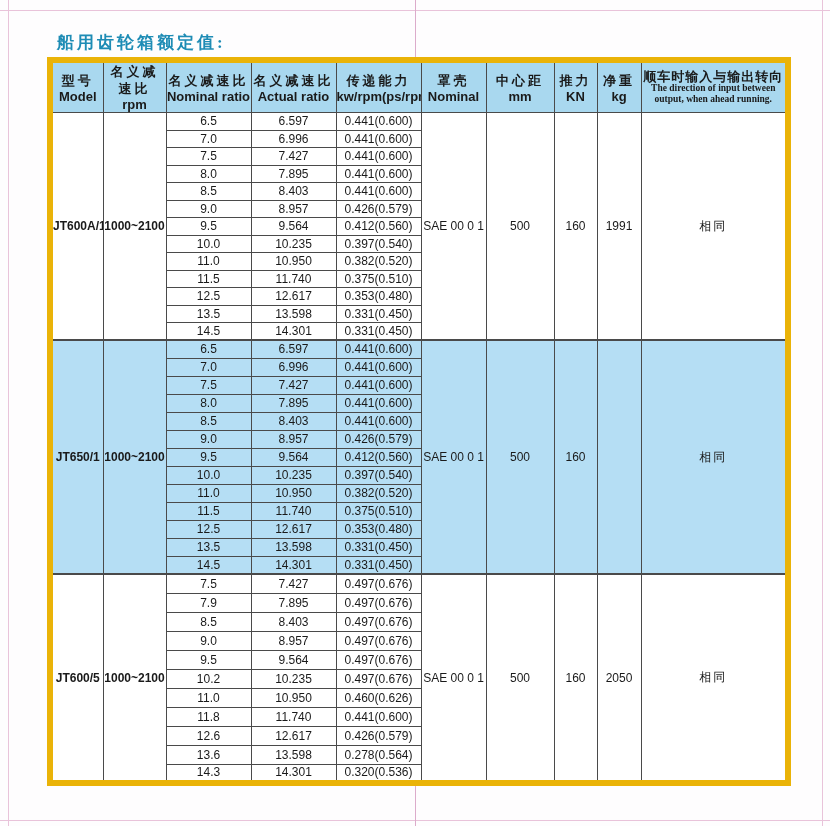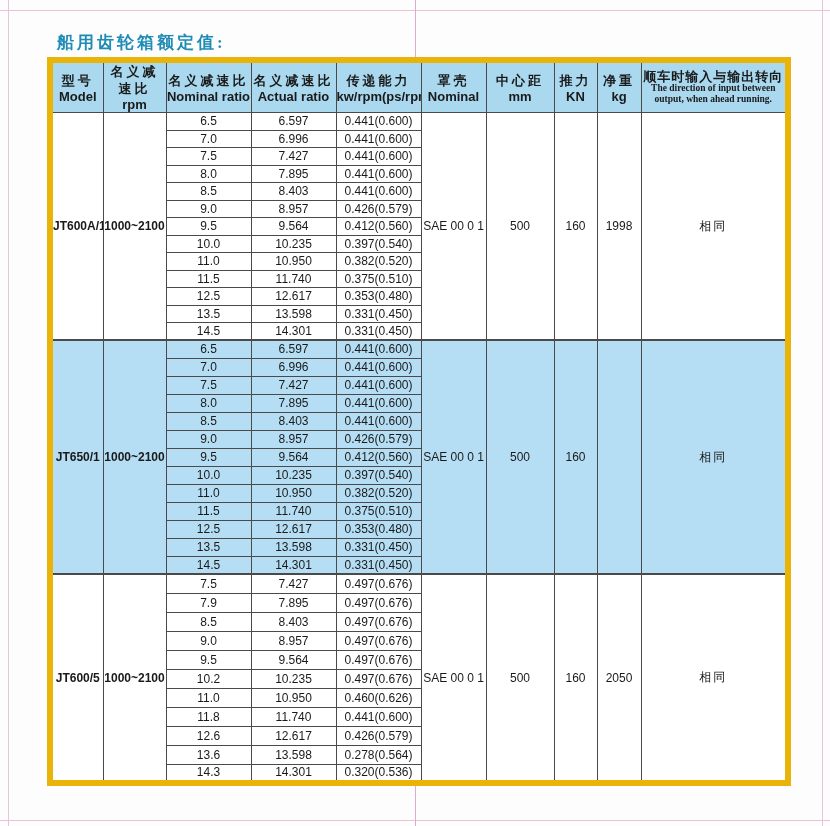--- a/index.html
+++ b/index.html
@@ -151,21 +151,21 @@
     <tbody id="table-body">
         <tr class="g0">
           <td rowspan="13" class="model-cell">JT600A/1</td>
           <td rowspan="13" class="rpm-cell">1000~2100</td>
           <td>6.5</td>
           <td>6.597</td>
           <td>0.441(0.600)</td>
           <td rowspan="13">SAE 00 0 1</td>
           <td rowspan="13">500</td>
           <td rowspan="13">160</td>
-          <td rowspan="13">1998</td>
+          <td rowspan="13">1991</td>
           <td rowspan="13" class="direction-cell">相同</td>
         </tr>
         <tr class="g0">
           <td>7.0</td>
           <td>6.996</td>
           <td>0.441(0.600)</td>
         </tr>
         <tr class="g0">
           <td>7.5</td>
           <td>7.427</td>

